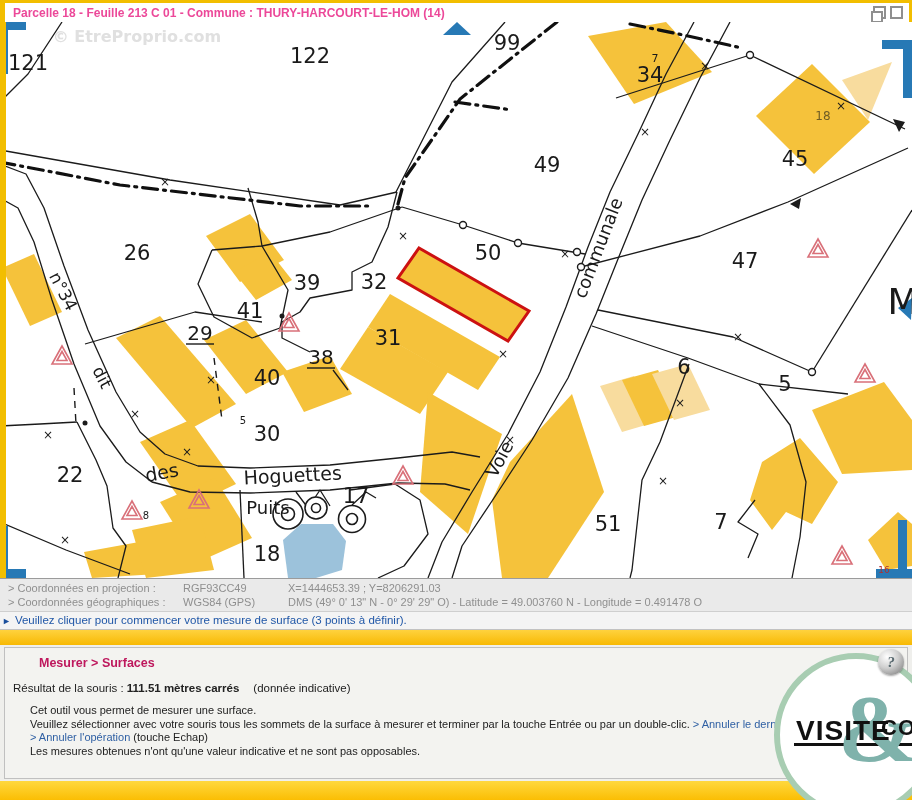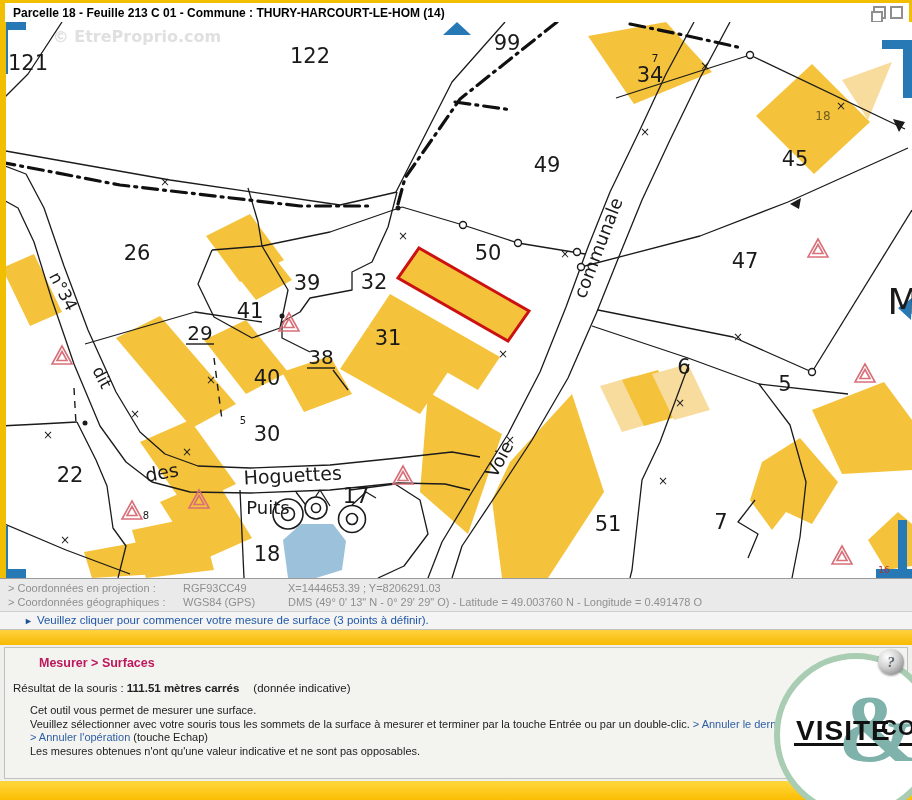--- a/index.html
+++ b/index.html
@@ -6,21 +6,21 @@
   body{
     width:912px;height:800px;overflow:hidden;position:relative;
     background:#fff;font-family:"Liberation Sans",sans-serif;
   }
   
   .titlebar{
     position:absolute;top:0;left:0;right:0;height:22px;box-sizing:border-box;
     background:#ffffff;border-top:3px solid #F2BE00;border-left:5px solid #F2BE00;border-right:3px solid #F2BE00;
     display:flex;align-items:center;padding-left:8px;
   }
-  .titlebar .title{font-size:12px;font-weight:bold;color:#000000;}
+  .titlebar .title{font-size:12px;font-weight:bold;color:#ec4899;}
   .win-controls{position:absolute;right:6px;top:3px;display:flex;gap:4px;}
   .win-btn{width:13px;height:13px;box-sizing:border-box;border:2px solid #8f8f8f;background:#fff;position:relative;cursor:pointer;}
   .win-btn.restore:before{content:"";position:absolute;left:-4px;top:3px;width:8px;height:8px;border:2px solid #8f8f8f;background:#fff;}
   
   .map-wrap{position:absolute;top:22px;left:0;width:912px;height:556px;background:#fff;}
   .map-wrap svg{display:block;}
   #mapsvg text{font-family:"DejaVu Sans",sans-serif;}
   .bnd{fill:none;stroke:#1b1b1b;stroke-width:1.3;stroke-linejoin:round;}
   .bnd-dash{fill:none;stroke:#1b1b1b;stroke-width:1.4;stroke-dasharray:7 6;}
   .dashdot{fill:none;stroke:#101010;stroke-width:3.2;stroke-dasharray:15 6 2 6;stroke-linecap:round;}
@@ -39,21 +39,21 @@
     position:absolute;top:578px;left:0;right:0;height:33px;box-sizing:border-box;
     background:#EAEAEA;border-top:1px solid #9b9b9b;color:#8f8f8f;font-size:11px;
     padding-top:2px;
   }
   .statusbar .row{height:14px;line-height:14px;white-space:nowrap;}
   .statusbar .lab{display:inline-block;width:175px;padding-left:8px;}
   .statusbar .sys{display:inline-block;width:105px;}
   .measurebar{
     position:absolute;top:611px;left:0;right:0;height:19px;box-sizing:border-box;
     background:#F4F4F4;border-top:1px solid #cfcfcf;border-bottom:1px solid #c2c2c2;
-    color:#2057A7;font-size:11.5px;line-height:17px;padding-left:24px;white-space:nowrap;
+    color:#2057A7;font-size:11.5px;line-height:17px;padding-left:2px;white-space:nowrap;
   }
   .measurebar .arr{font-size:9px;margin-right:4px;color:#1B4F9C;}
   .yellowbar{position:absolute;top:630px;left:0;right:0;height:15px;background:linear-gradient(#FFD23E,#F7B903);}
   
   .panel{position:absolute;top:645px;left:0;right:0;height:136px;background:#EFEFEC;}
   .panel-box{position:absolute;left:4px;right:4px;top:2px;bottom:2px;border:1px solid #c0c0c0;background:#F3F3F0;overflow:hidden;}
   .panel-header{margin:8px 0 12px 34px;font-size:12.5px;font-weight:bold;color:#be185d;}
   .panel-result{margin:0 0 10px 8px;font-size:11.5px;color:#222;white-space:nowrap;}
   .panel-result b{font-weight:bold;}
   .panel-result .note{margin-left:14px;}

